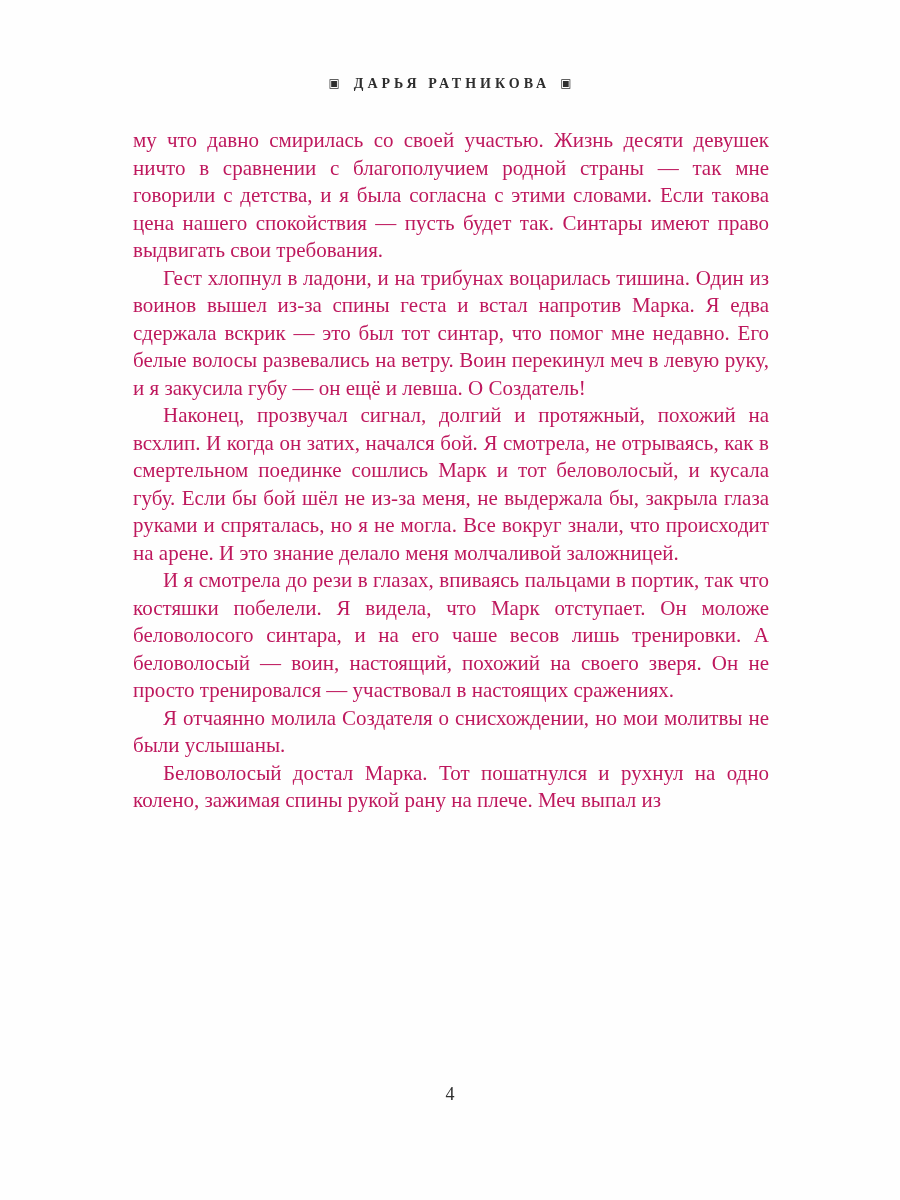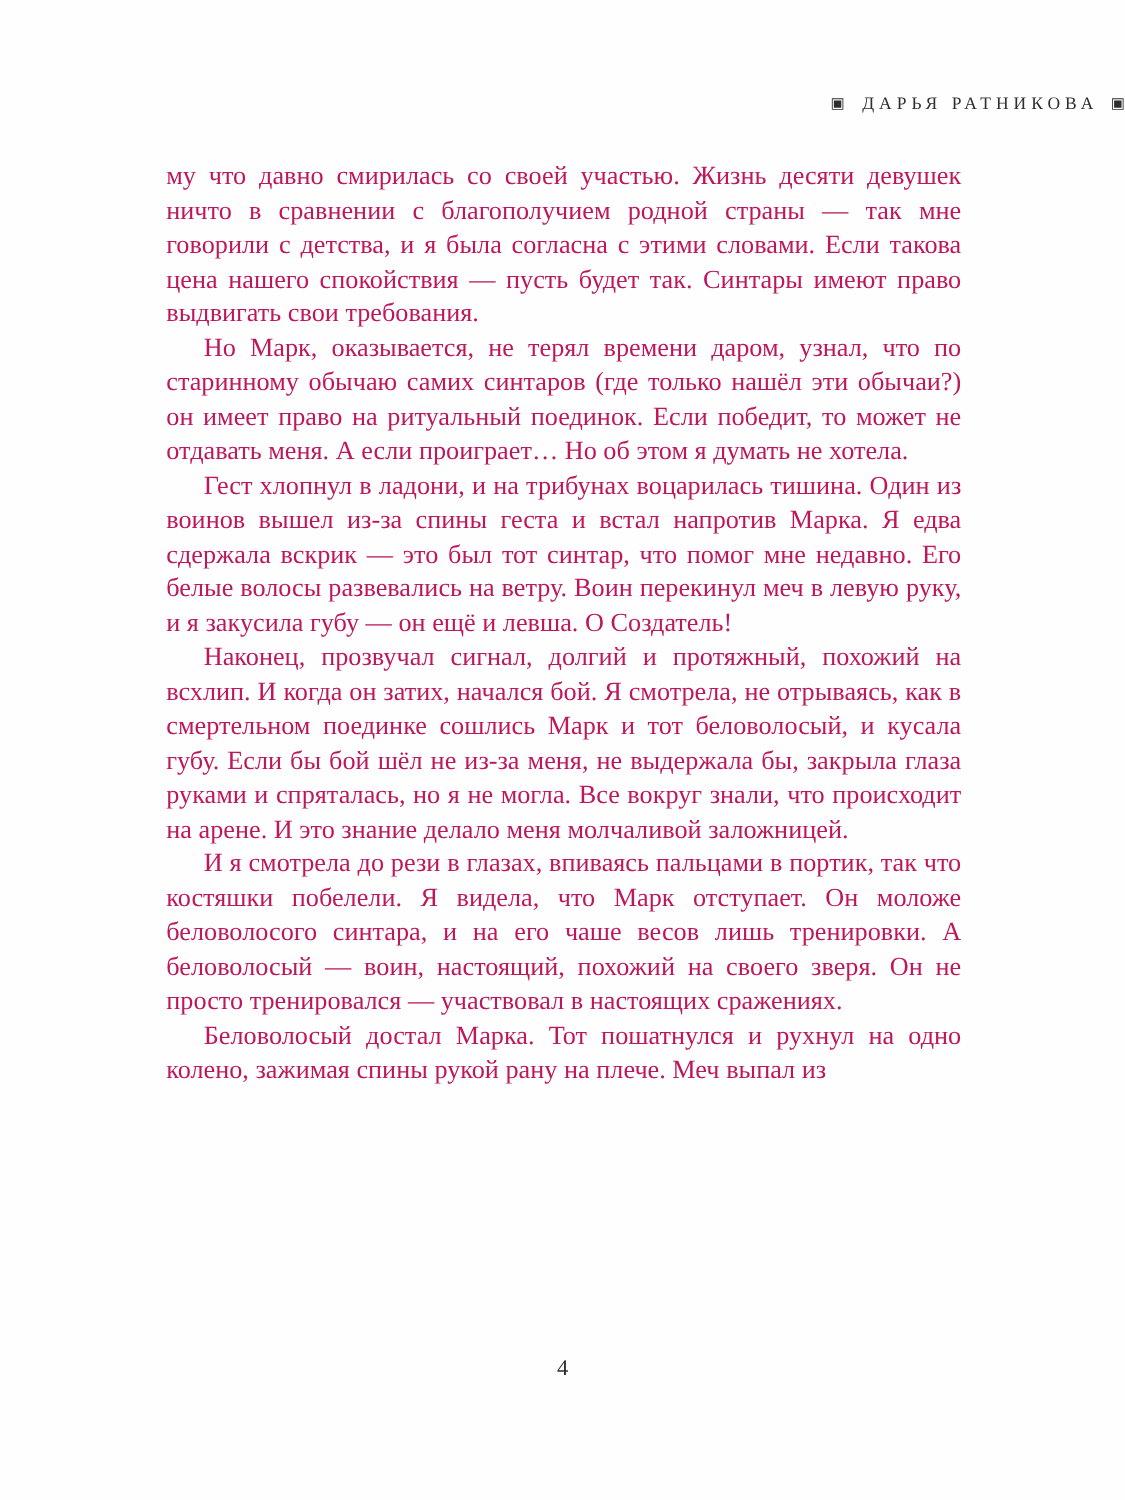--- a/index.html
+++ b/index.html
@@ -14,25 +14,26 @@
     background: #fefefe;
     overflow: hidden;
     font-family: "Liberation Serif", "DejaVu Serif", serif;
     color: #232323;
   }
   .running-header {
     position: absolute;
     top: 76px;
     left: 0;
     width: 100%;
-    text-align: right;
+    text-align: center;
     font-size: 14px;
     letter-spacing: 4px;
     color: #2e2e2e;
     white-space: nowrap;
+    font-weight: bold;
   }
   .ornament {
     display: inline-block;
     font-size: 12px;
     letter-spacing: 0;
     position: relative;
     top: -1px;
     color: #2e2e2e;
   }
   .ornament.left  { margin-right: 14px; }
@@ -69,22 +70,22 @@
 <body>
 
 <div class="page">
 
   <div class="running-header">
     <span class="ornament left">▣</span><span>ДАРЬЯ РАТНИКОВА</span><span class="ornament right">▣</span>
   </div>
 
   <div class="text-block">
     <p class="no-indent">му что давно смирилась со своей участью. Жизнь десяти девушек ничто в сравнении с благополучием родной страны — так мне говорили с детства, и я была согласна с этими словами. Если такова цена нашего спокойствия — пусть будет так. Синтары имеют право выдвигать свои требования.</p>
-    <p>Но Марк, оказывается, не терял времени даром, узнал, что по старинному обычаю самих синтаров (где только нашёл эти обычаи?) он имеет право на ритуальный поединок. Если победит, то может не отдавать меня. А если проиграет… Но об этом я думать не хотела.</p>
     <p>Гест хлопнул в ладони, и на трибунах воцарилась тишина. Один из воинов вышел из-за спины геста и встал напротив Марка. Я едва сдержала вскрик — это был тот синтар, что помог мне недавно. Его белые волосы развевались на ветру. Воин перекинул меч в левую руку, и я закусила губу — он ещё и левша. О Создатель!</p>
     <p>Наконец, прозвучал сигнал, долгий и протяжный, похожий на всхлип. И когда он затих, начался бой. Я смотрела, не отрываясь, как в смертельном поединке сошлись Марк и тот беловолосый, и кусала губу. Если бы бой шёл не из-за меня, не выдержала бы, закрыла глаза руками и спряталась, но я не могла. Все вокруг знали, что происходит на арене. И это знание делало меня молчаливой заложницей.</p>
     <p>И я смотрела до рези в глазах, впиваясь пальцами в портик, так что костяшки побелели. Я видела, что Марк отступает. Он моложе беловолосого синтара, и на его чаше весов лишь тренировки. А беловолосый — воин, настоящий, похожий на своего зверя. Он не просто тренировался — участвовал в настоящих сражениях.</p>
+    <p>Я отчаянно молила Создателя о снисхождении, но мои молитвы не были услышаны.</p>
     <p>Беловолосый достал Марка. Тот пошатнулся и рухнул на одно колено, зажимая спины рукой рану на плече. Меч выпал из</p>
   </div>
 
   <div class="page-number">4</div>
 
 </div>
 
 </body></html>

